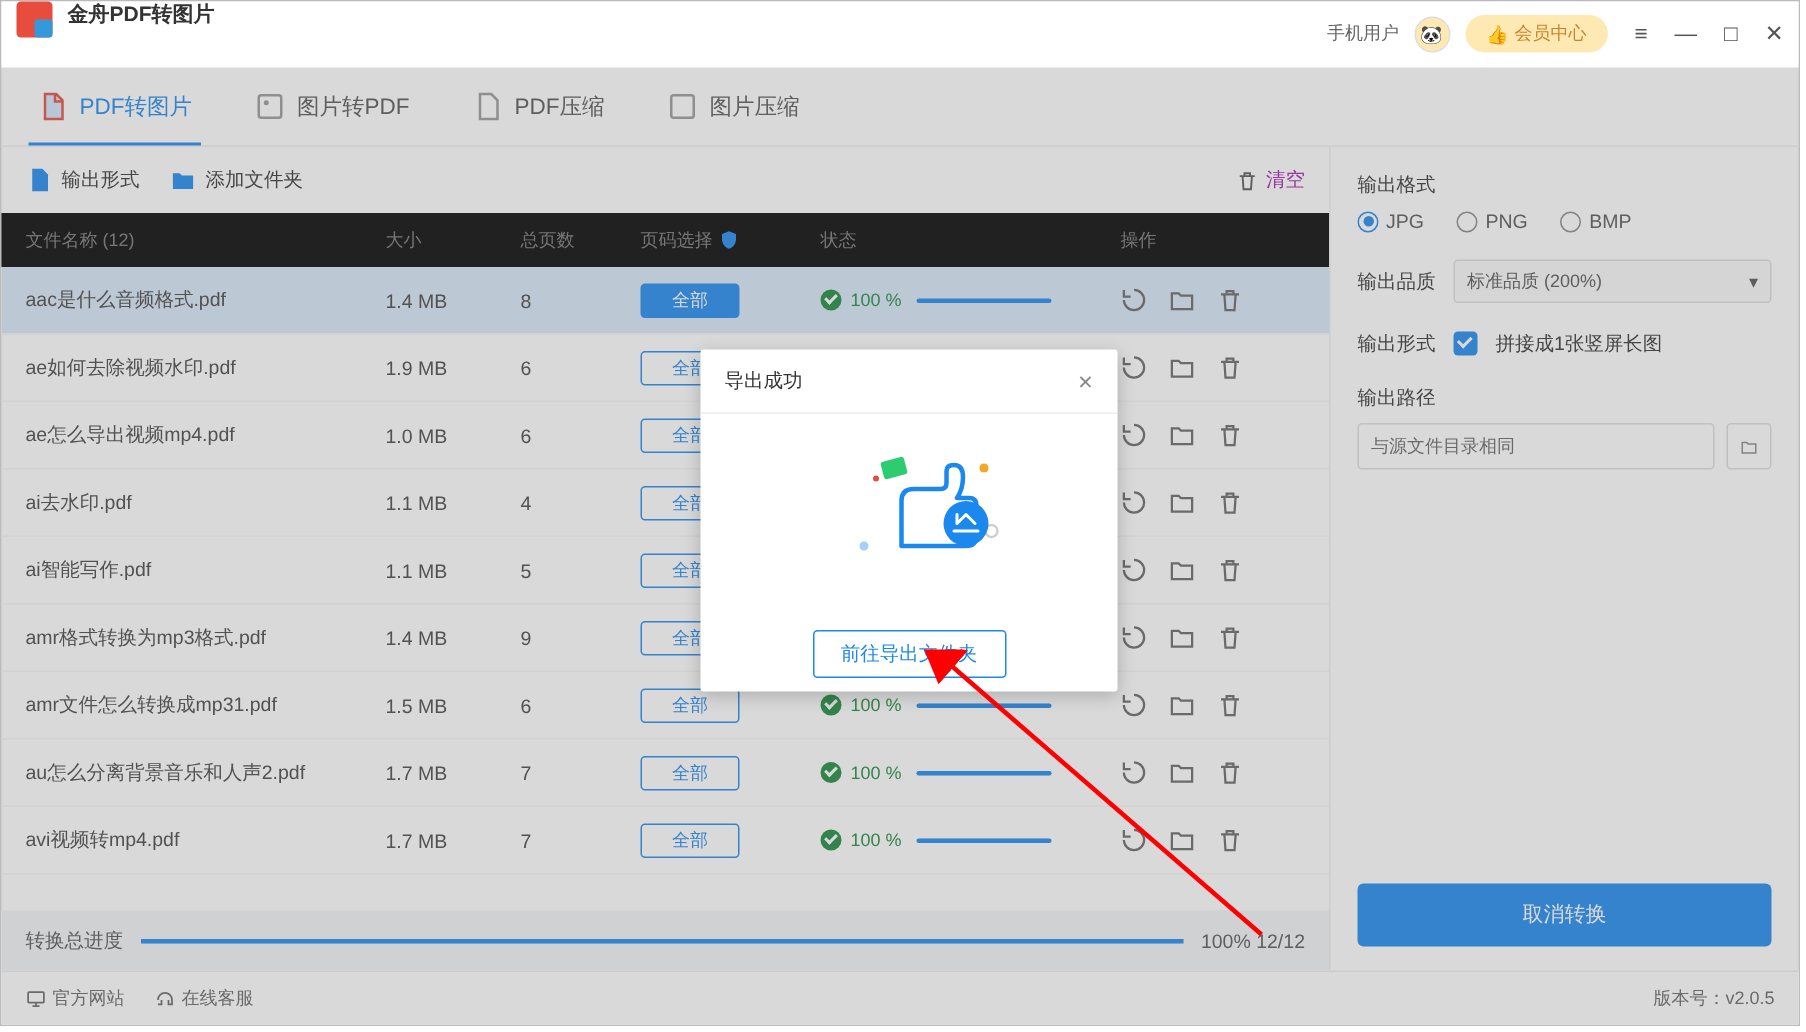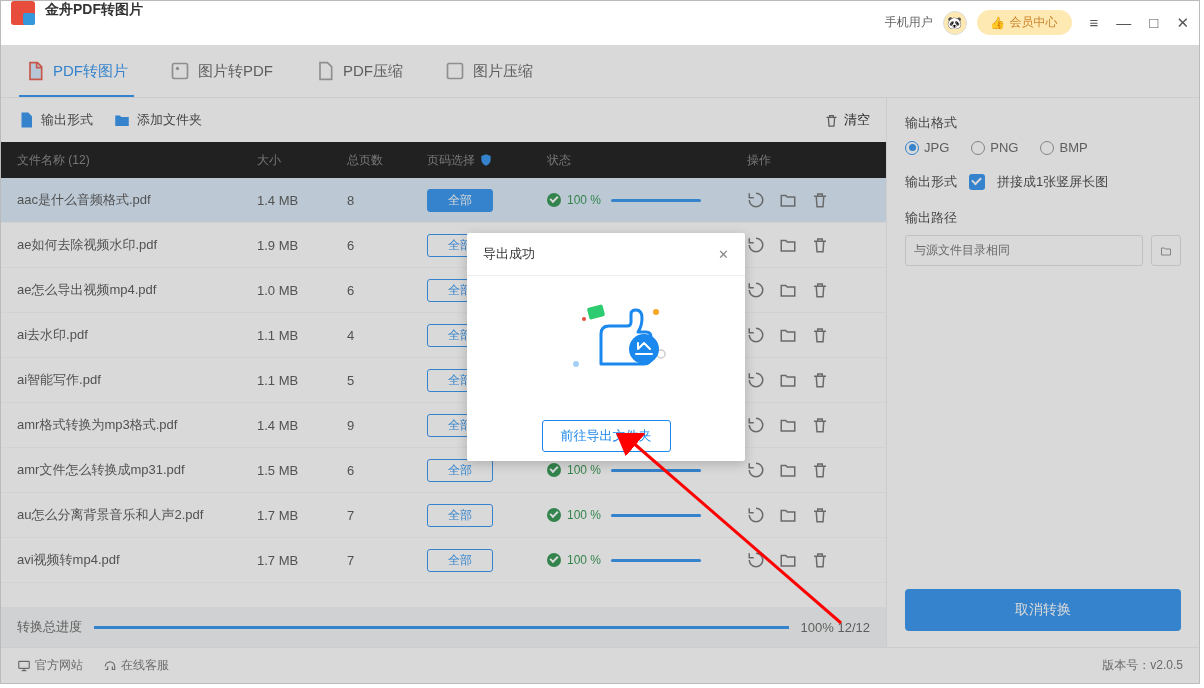--- a/index.html
+++ b/index.html
@@ -17,21 +17,21 @@
 .tabs { height: 52px; display: flex; align-items: center; padding: 2px 18px; gap: 30px; }
 .tab { display: flex; align-items: center; gap: 8px; font-size: 15px; color: #555; padding: 12px 6px; position: relative; }
 .tab.active { color: #1b88ee; }
 .tab.active::after { content: ""; position: absolute; bottom: -4px; left: 0; right: 0; height: 2px; background: #1b88ee; }
 .tab-icon { width: 20px; height: 20px; }
 .body { display: flex; height: calc(100% - 44px - 52px - 36px); border-top: 1px solid #eee; }
 .left { flex: 1; display: flex; flex-direction: column; border-right: 1px solid #eee; }
 .toolbar { height: 44px; display: flex; align-items: center; padding: 0 16px; gap: 20px; }
 .tbtn { display: flex; align-items: center; gap: 6px; font-size: 13px; color: #333; }
 .tbtn .ficon { color:#1b88ee; }
-.clear-btn { margin-left: auto; display: flex; align-items: center; gap: 5px; color: #000000; font-size: 13px; }
+.clear-btn { margin-left: auto; display: flex; align-items: center; gap: 5px; color: #a21caf; font-size: 13px; }
 .table-head { height: 36px; display: flex; align-items: center; background: #000000; color: #777; font-size: 12px; padding: 0 16px; }
 .col-name { width: 240px; }
 .col-size { width: 90px; }
 .col-pages { width: 80px; }
 .col-sel { width: 120px; display:flex; align-items:center; gap:4px;}
 .col-status { width: 200px; }
 .col-ops { flex: 1; }
 .rows { flex: 1; overflow: hidden; }
 .row { height: 45px; display: flex; align-items: center; padding: 0 16px; font-size: 13px; color: #444; border-bottom: 1px solid #f6f6f6; }
 .row.sel { background: #d7e9fa; }
@@ -441,20 +441,27 @@
               <span class="radio-dot"></span>
               <span>PNG</span>
             </div>
           <div class="radio">
               <span class="radio-dot"></span>
               <span>BMP</span>
             </div>
         </div>
       </div>
 
+      <div class="field-row">
+        <span>输出品质</span>
+        <div class="dropdown">
+          <span>标准品质 (200%)</span>
+          <span>▾</span>
+        </div>
+      </div>
 
       <div class="field-row">
         <span>输出形式</span>
         <div class="checkbox"></div>
         <span>拼接成1张竖屏长图</span>
       </div>
 
       <div>
         <div class="sec-title" style="margin-bottom:8px;">输出路径</div>
         <div style="display:flex; gap:8px;">

